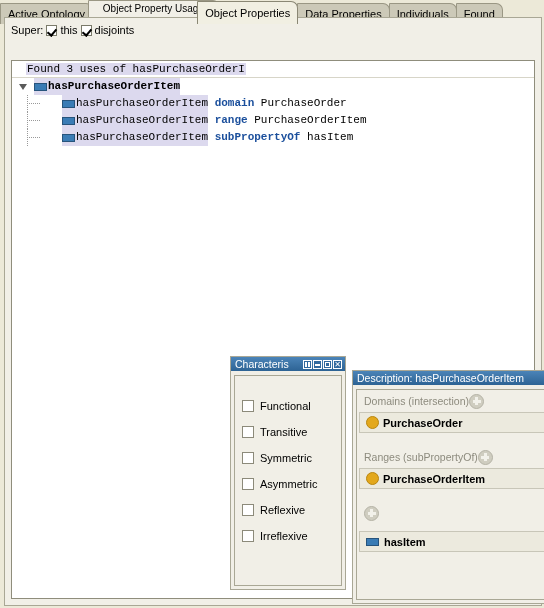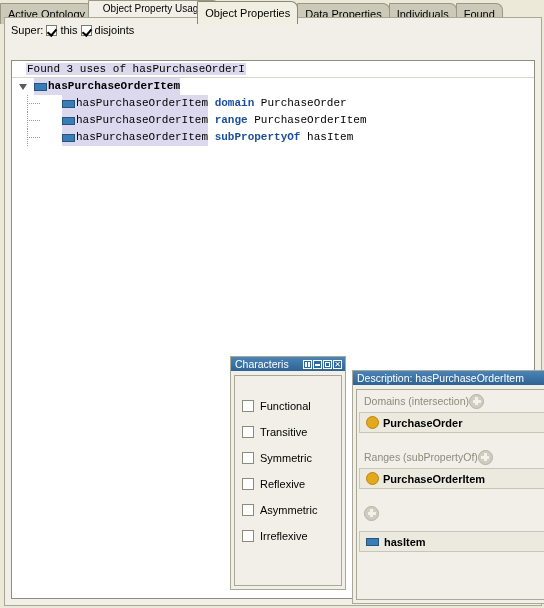--- a/index.html
+++ b/index.html
@@ -407,25 +407,25 @@
         <div class="crow">
           <span class="cbx"></span>
           <span>Transitive</span>
         </div>
         <div class="crow">
           <span class="cbx"></span>
           <span>Symmetric</span>
         </div>
         <div class="crow">
           <span class="cbx"></span>
+          <span>Asymmetric</span>
+        </div>
+        <div class="crow">
+          <span class="cbx"></span>
           <span>Reflexive</span>
-        </div>
-        <div class="crow">
-          <span class="cbx"></span>
-          <span>Asymmetric</span>
         </div>
         <div class="crow">
           <span class="cbx"></span>
           <span>Irreflexive</span>
         </div>
       </div>
   </div>
 
   <div class="win" id="descwin">
     <div class="wtitle">

